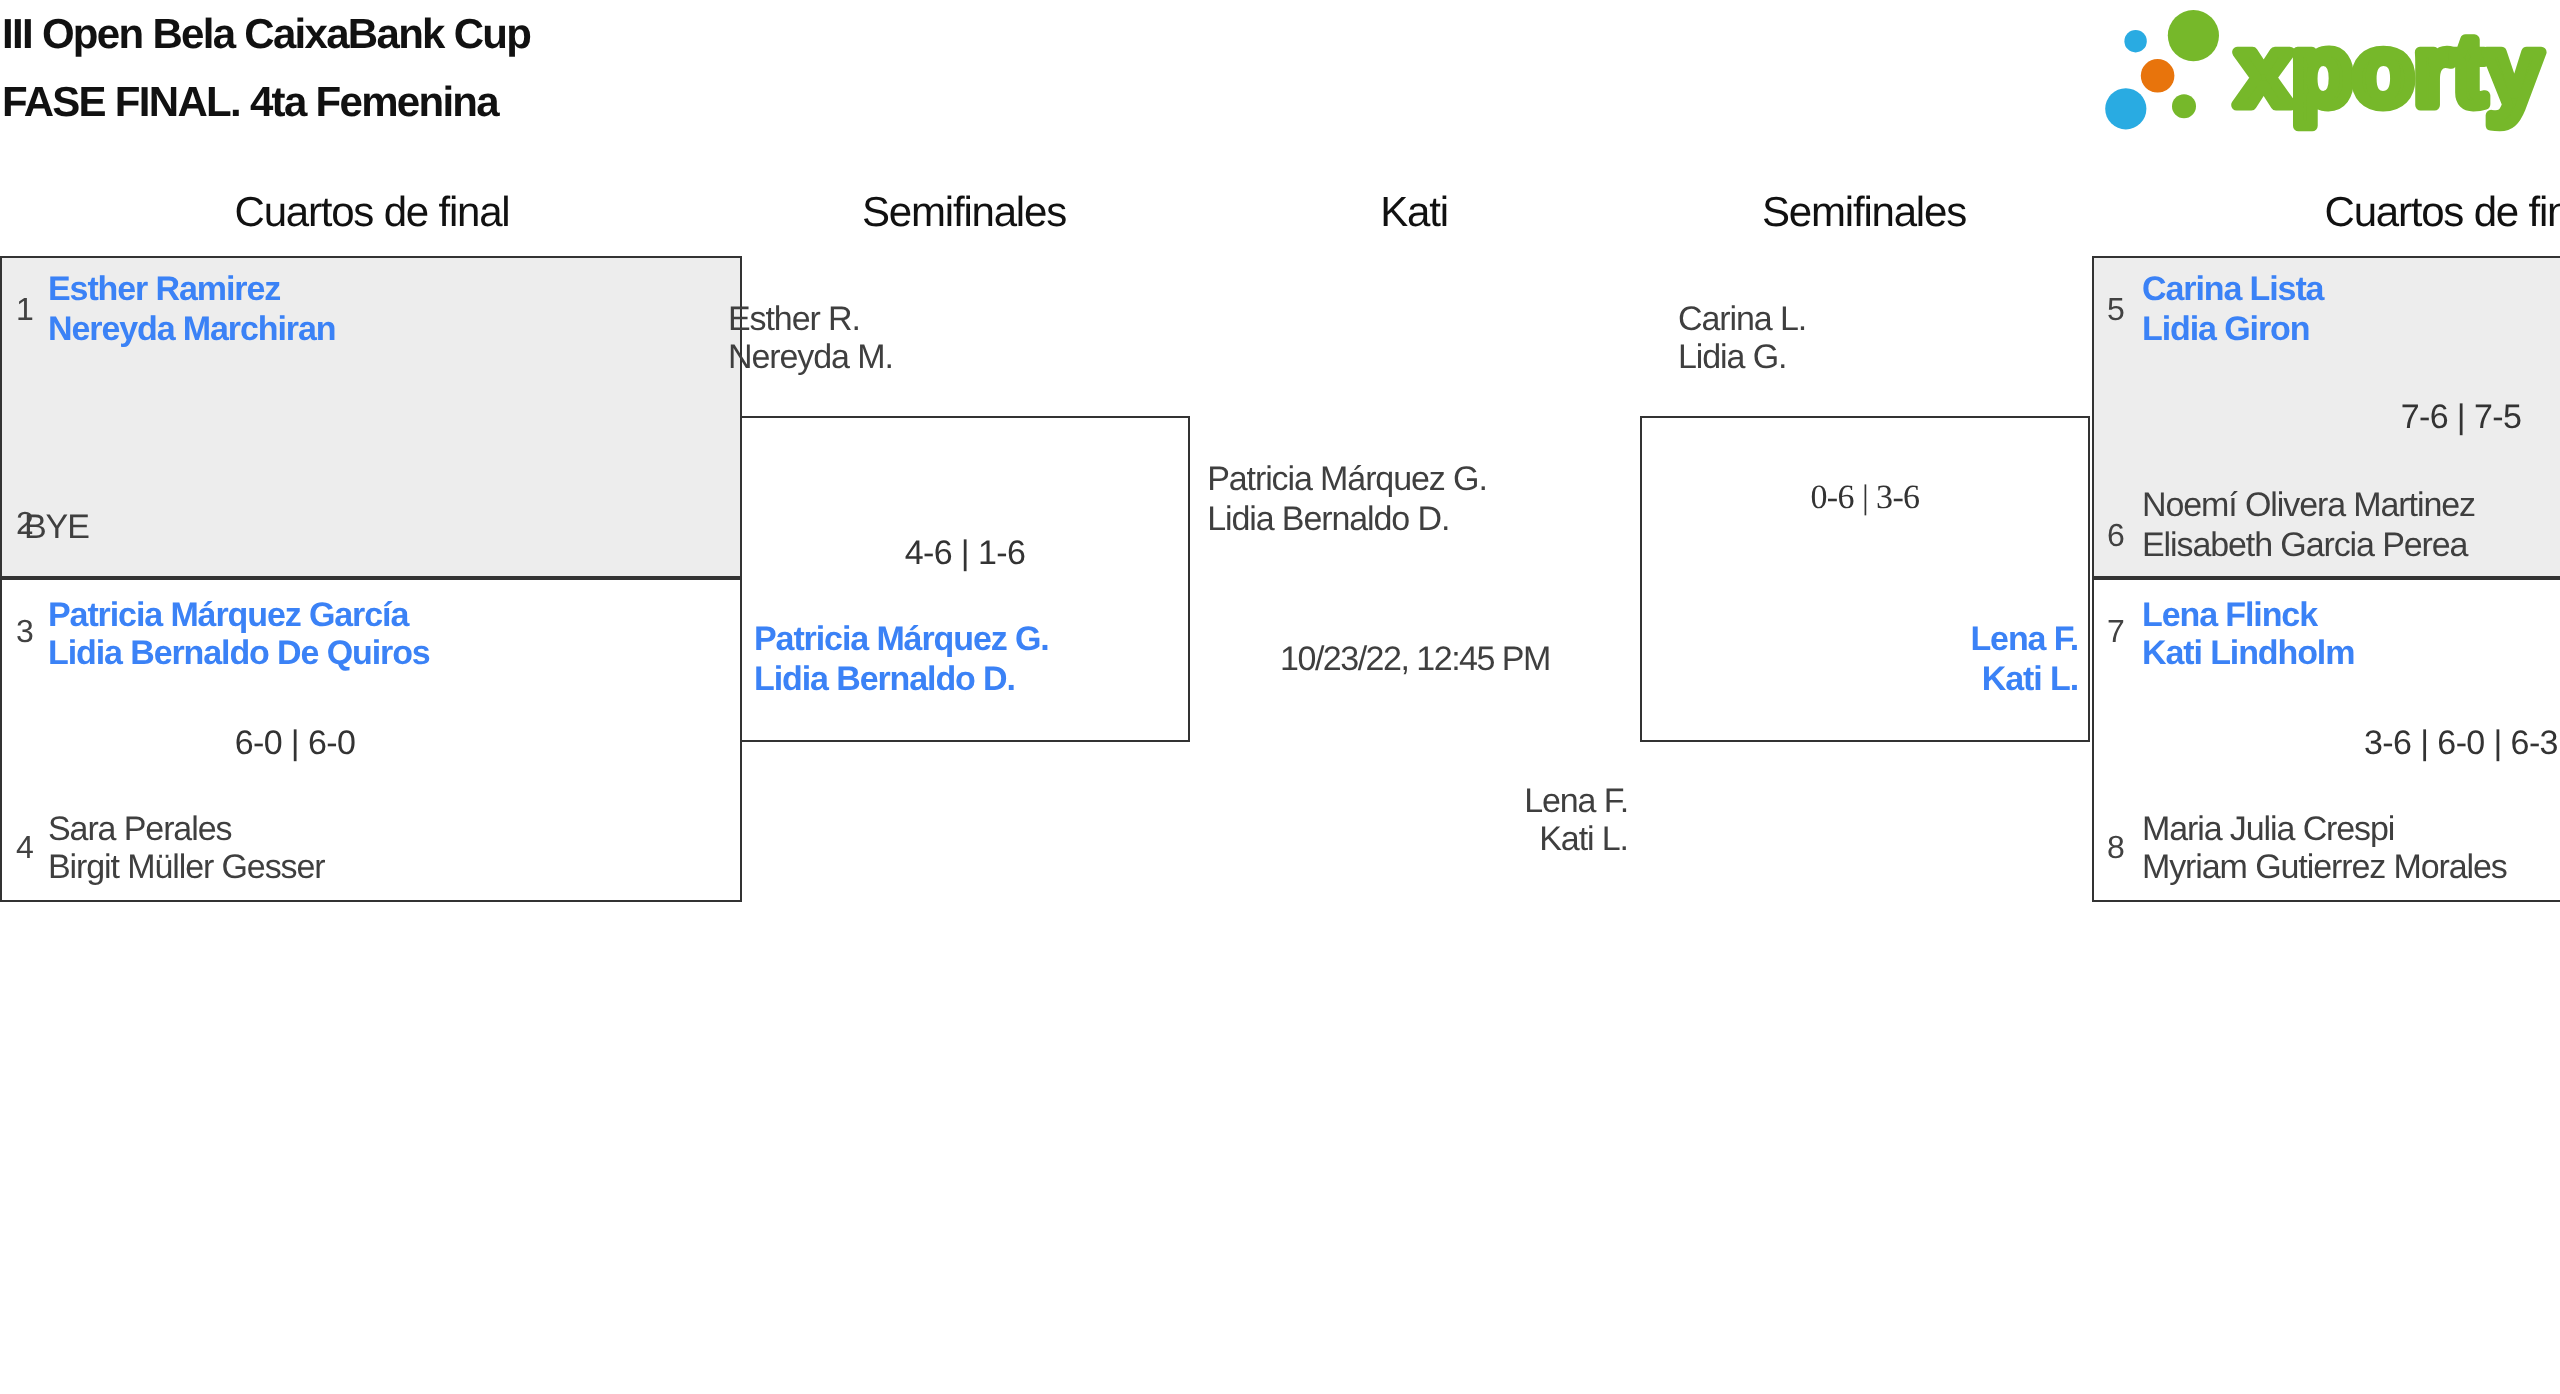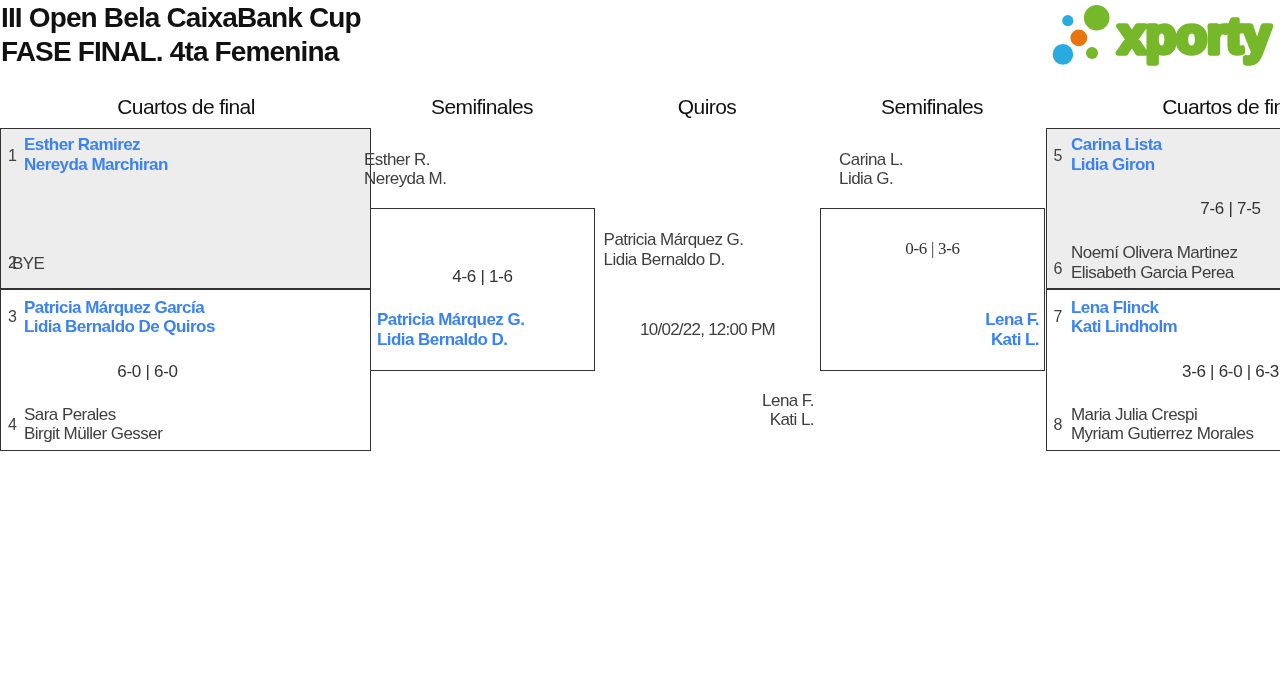--- a/index.html
+++ b/index.html
@@ -11,34 +11,34 @@
   .nm{font-size:17px;line-height:19.3px;color:#333;white-space:nowrap;letter-spacing:-0.55px;}
   .bold{font-weight:bold;color:#3b82f6;}
   .loser{color:#3f3f3f;}
   .num{font-size:16px;color:#424242;line-height:19px;}
   .score{font-size:17px;color:#333;text-align:center;white-space:nowrap;letter-spacing:-0.3px;}
   .hdr{font-size:21px;color:#111;text-align:center;white-space:nowrap;letter-spacing:-0.6px;}
 </style>
 </head>
 <body>
 
-<div class="abs" style="left:1px;top:1px;font-size:28px;line-height:33.7px;font-weight:bold;color:#111;letter-spacing:-0.85px;">III Open Bela CaixaBank Cup<br>FASE FINAL. 4ta Femenina</div>
+<div class="abs" style="left:1px;top:1px;font-size:21px;line-height:33.7px;font-weight:bold;color:#111;letter-spacing:-0.85px;">III Open Bela CaixaBank Cup<br>FASE FINAL. 4ta Femenina</div>
 
 <svg class="abs" style="left:1045px;top:0px;" width="235" height="85" viewBox="0 0 235 85">
   <circle cx="22.8" cy="20.6" r="5.6" fill="#29abe2"></circle>
   <circle cx="51.7" cy="17.8" r="12.8" fill="#76b82a"></circle>
   <circle cx="33.8" cy="37.9" r="8.4" fill="#e8740c"></circle>
   <circle cx="17.9" cy="54.4" r="10.3" fill="#29abe2"></circle>
   <circle cx="47.0" cy="53.1" r="6" fill="#76b82a"></circle>
   <text x="73" y="52.5" font-family="Liberation Sans, sans-serif" font-weight="bold" font-size="50px" fill="#76b82a" stroke="#76b82a" stroke-width="5.5" stroke-linejoin="round" stroke-linecap="round">xporty</text>
 </svg>
 
 <div class="abs hdr" style="left:86px;top:95px;width:200px;">Cuartos de final</div>
 <div class="abs hdr" style="left:382px;top:95px;width:200px;">Semifinales</div>
-<div class="abs hdr" style="left:607px;top:95px;width:200px;">Quiros</div>
+<div class="abs hdr" style="left:607px;top:95px;width:200px;">Kati</div>
 <div class="abs hdr" style="left:832px;top:95px;width:200px;">Semifinales</div>
 <div class="abs hdr" style="left:1131px;top:95px;width:200px;">Cuartos de final</div>
 
 <div class="box grey" style="left:0px;top:127.5px;width:371px;height:161.5px;"></div>
 <div class="box" style="left:0px;top:289px;width:371px;height:161.5px;"></div>
 
 <div class="box grey" style="left:1045.5px;top:127.5px;width:371px;height:161.5px;"></div>
 <div class="box" style="left:1045.5px;top:289px;width:371px;height:161.5px;"></div>
 
 <div class="box" style="left:370px;top:207.5px;width:225px;height:163px;"></div>
@@ -69,14 +69,14 @@
 
 <div class="abs nm loser" style="left:364px;top:150px;">Esther R.<br>Nereyda M.</div>
 <div class="abs score" style="left:370px;top:239.4px;width:225px;margin-top:28px;">4-6 | 1-6</div>
 <div class="abs nm bold" style="left:377px;top:310.4px;">Patricia Márquez G.<br>Lidia Bernaldo D.</div>
 
 <div class="abs nm loser" style="left:839px;top:150px;width:200px;text-align:left;">Carina L.<br>Lidia G.</div>
 <div class="abs score" style="left:820px;top:239.4px;width:225px;font-family:Liberation Serif, serif;">0-6 | 3-6</div>
 <div class="abs nm bold" style="left:839px;top:310.4px;width:200px;text-align:right;">Lena F.<br>Kati L.</div>
 
 <div class="abs nm loser" style="left:603.6px;top:230.4px;">Patricia Márquez G.<br>Lidia Bernaldo D.</div>
-<div class="abs score" style="left:607.5px;top:319.5px;width:200px;color:#3f3f3f;letter-spacing:-0.75px;">10/02/22, 12:00 PM</div>
+<div class="abs score" style="left:607.5px;top:319.5px;width:200px;color:#3f3f3f;letter-spacing:-0.75px;">10/23/22, 12:45 PM</div>
 <div class="abs nm loser" style="left:614px;top:391px;width:200px;text-align:right;">Lena F.<br>Kati L.</div>
 
 </body></html>

